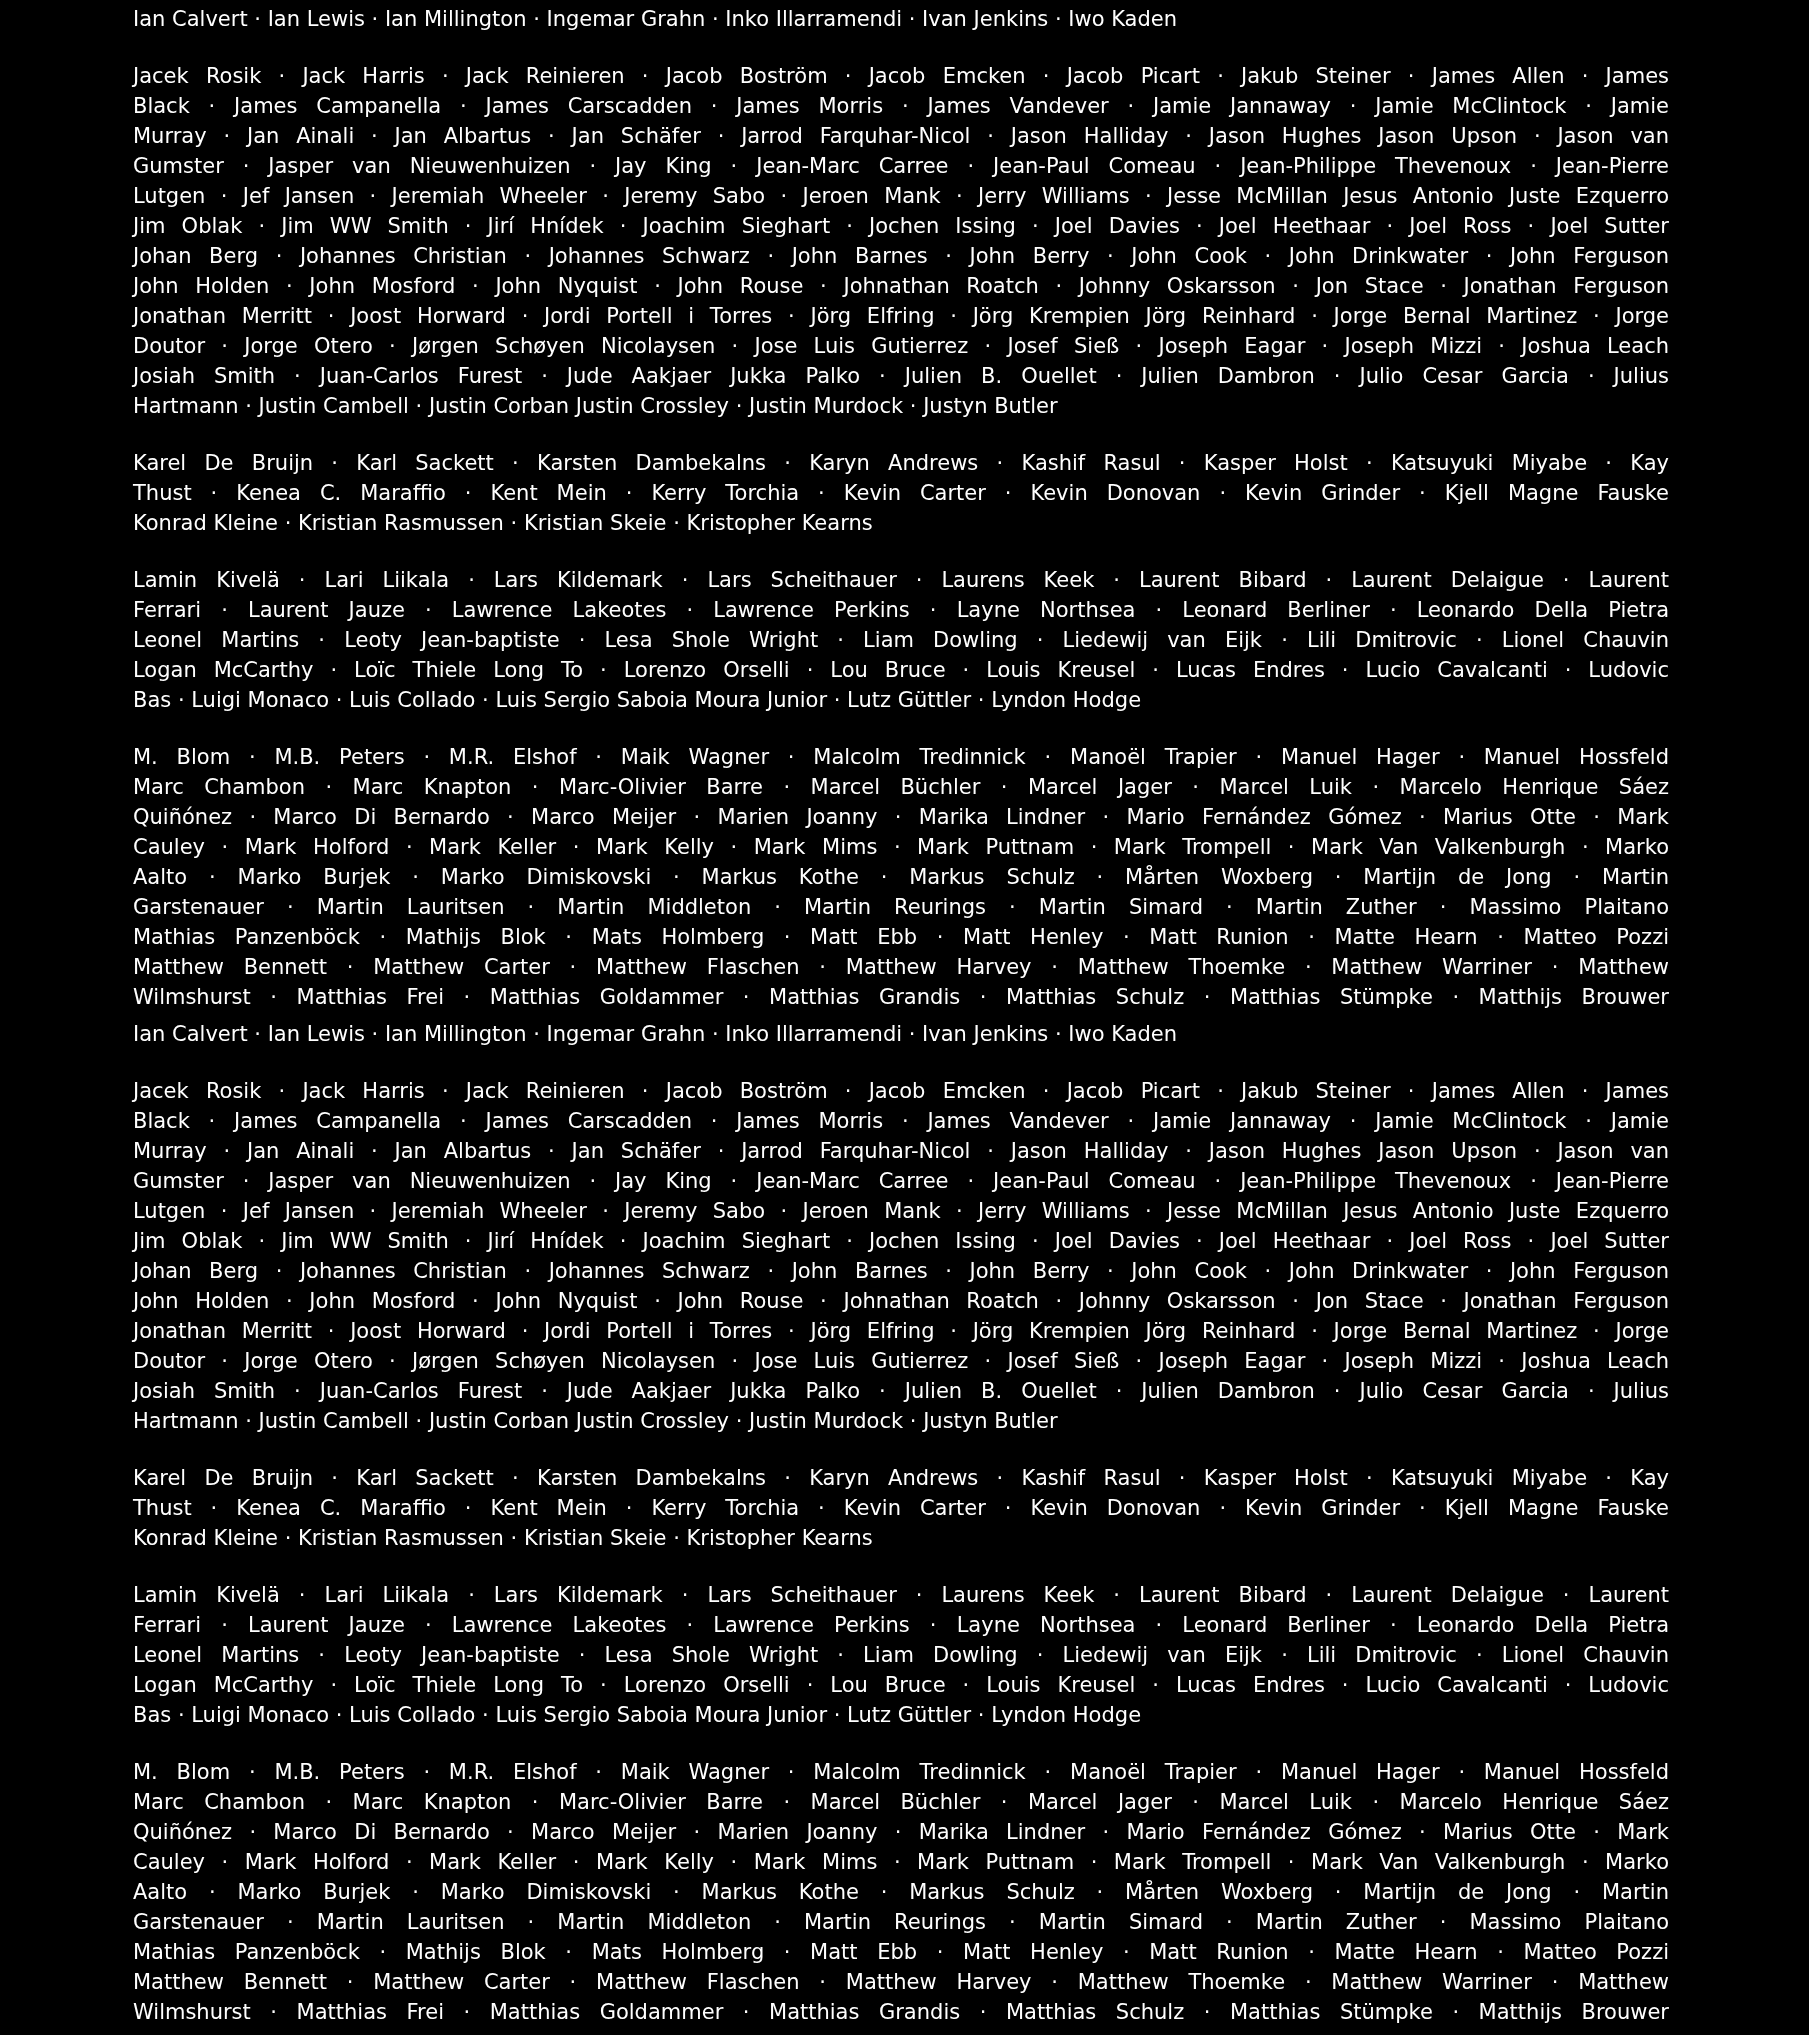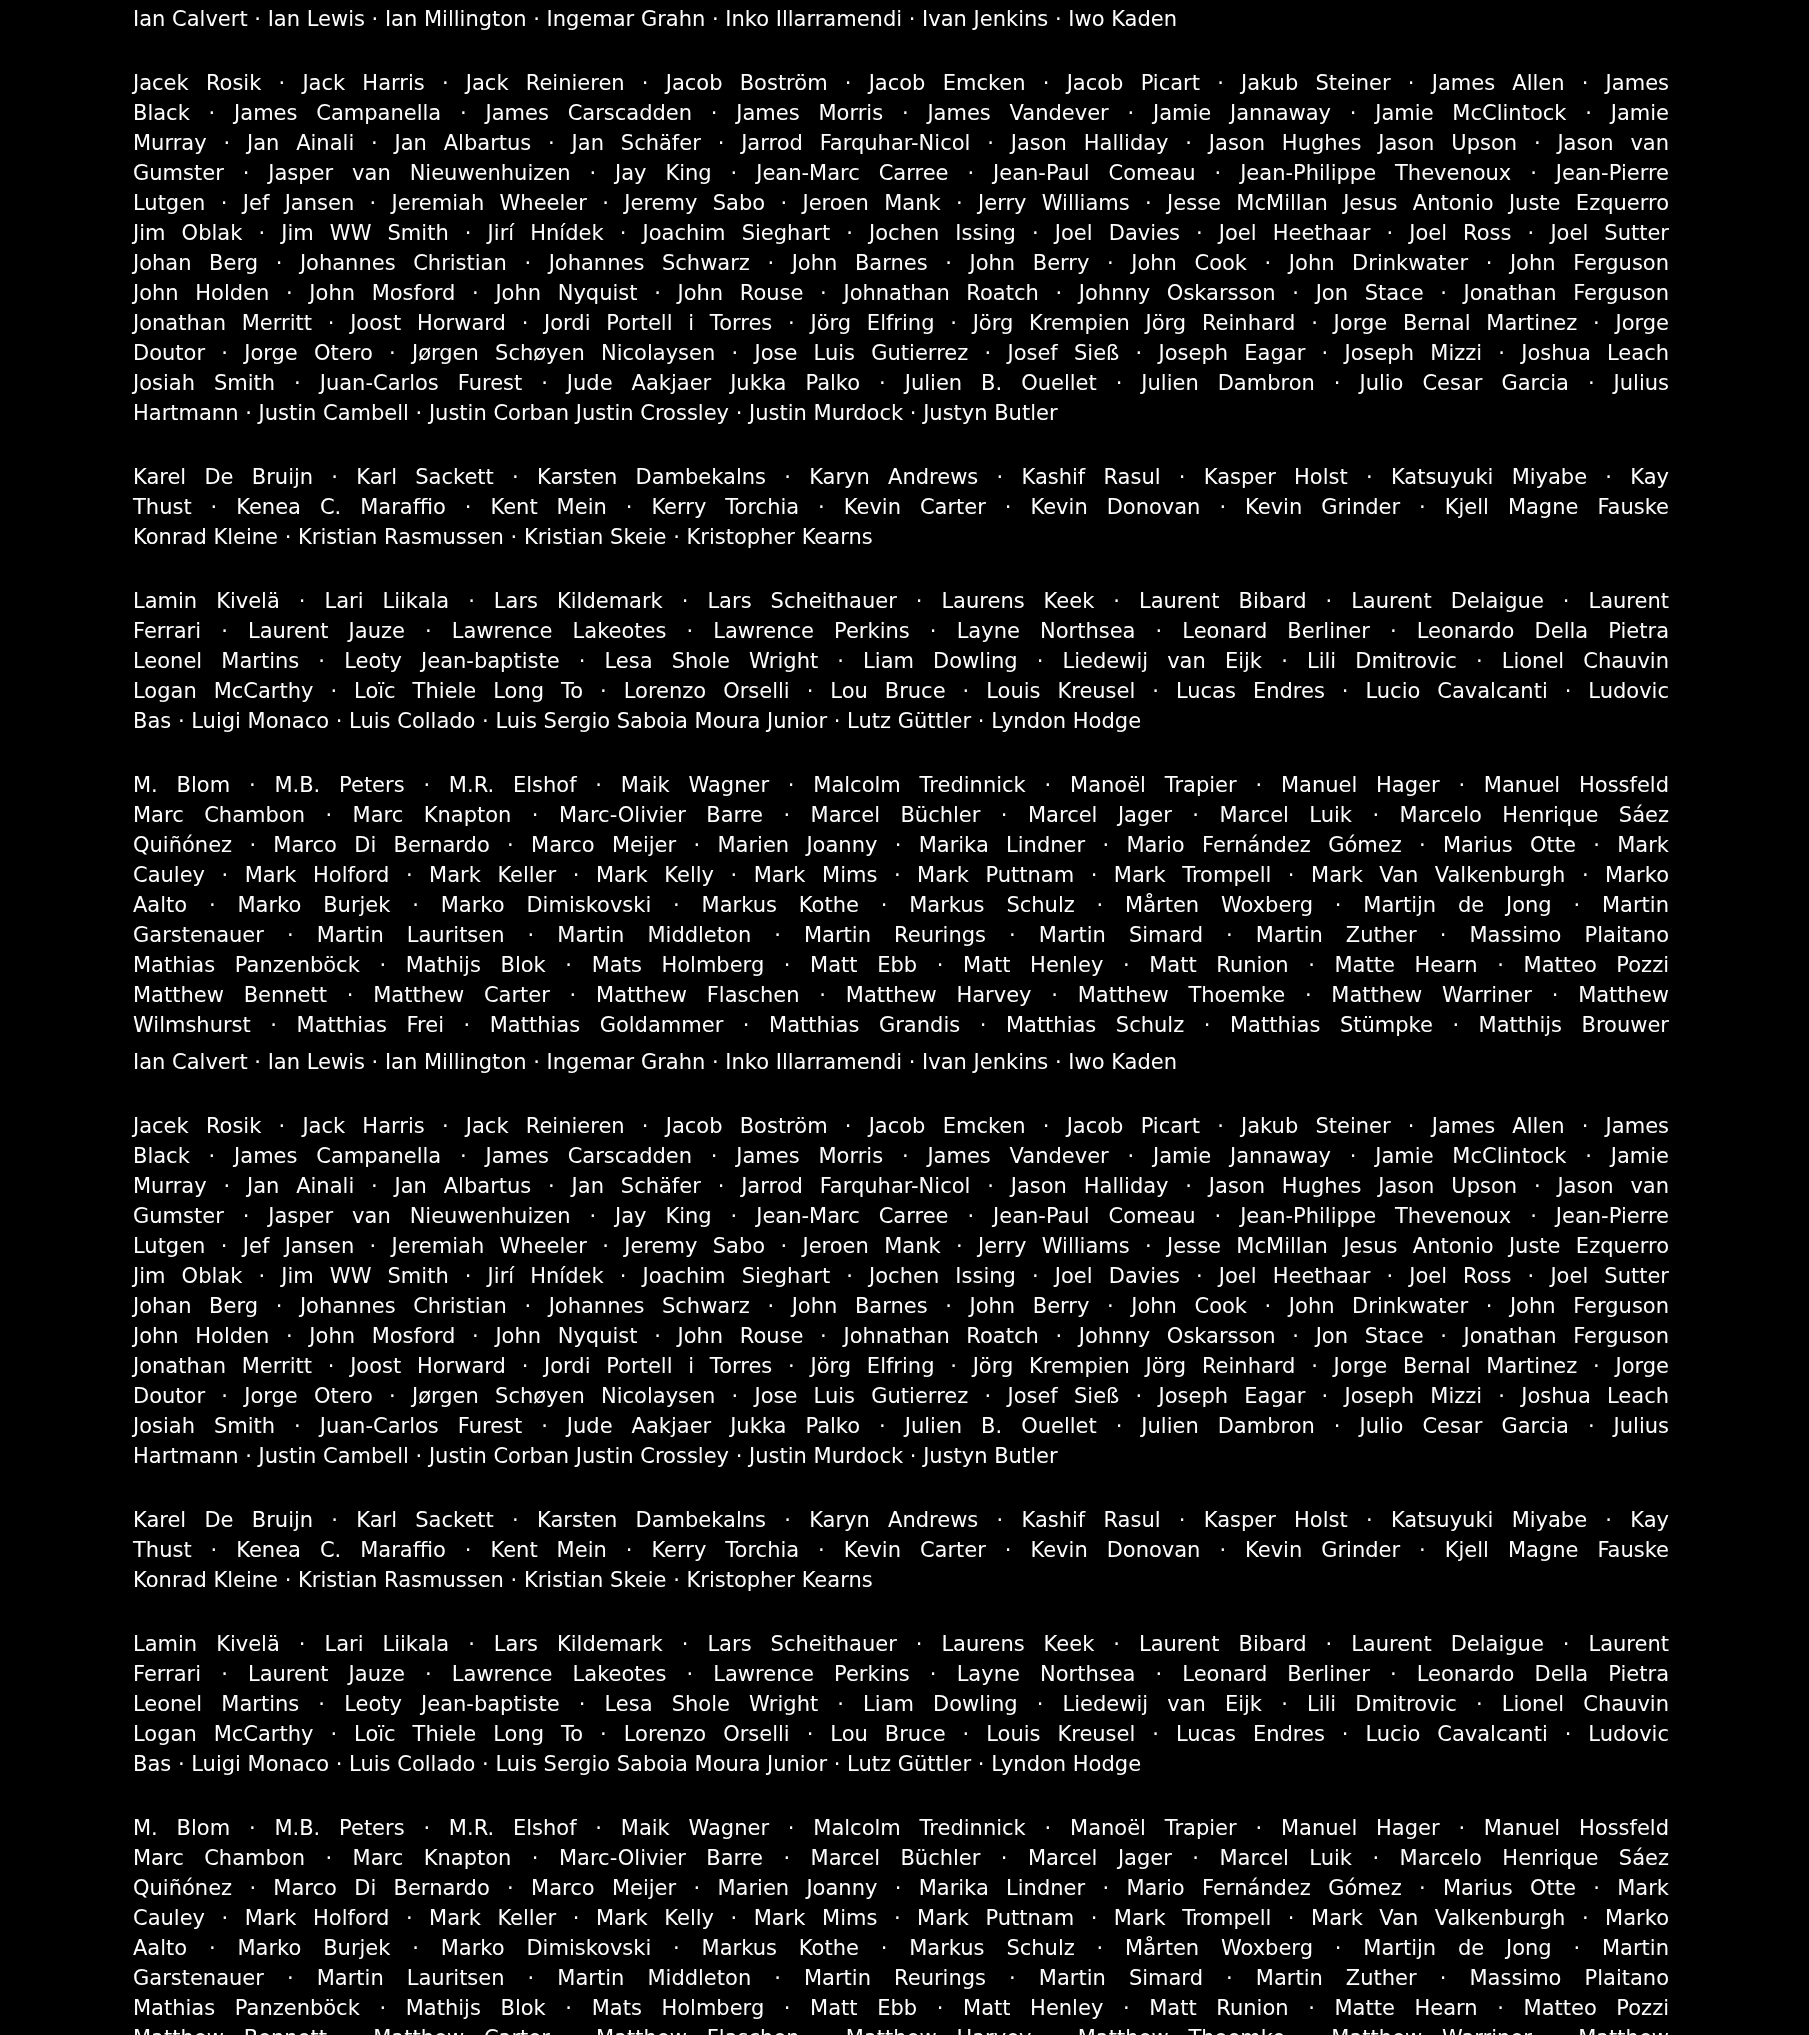--- a/index.html
+++ b/index.html
@@ -18,21 +18,21 @@
     width: 1809px;
     color: #ffffff;
     font-family: "DejaVu Sans", "Liberation Sans", sans-serif;
     font-size: 21px;
     line-height: 30px;
     padding: 3.6px 140px 0 133px;
     font-weight: 400;
   }
   .block { display: block; }
   .block + .block { margin-top: 7.2px; }
-  .section { margin-top: 34px; }
+  .section { margin-top: 27px; }
   .section:first-child { margin-top: 0; }
   .line {
     text-align: justify;
     text-align-last: justify;
     text-justify: inter-word;
   }
   .line.last {
     text-align: left;
     text-align-last: left;
   }

